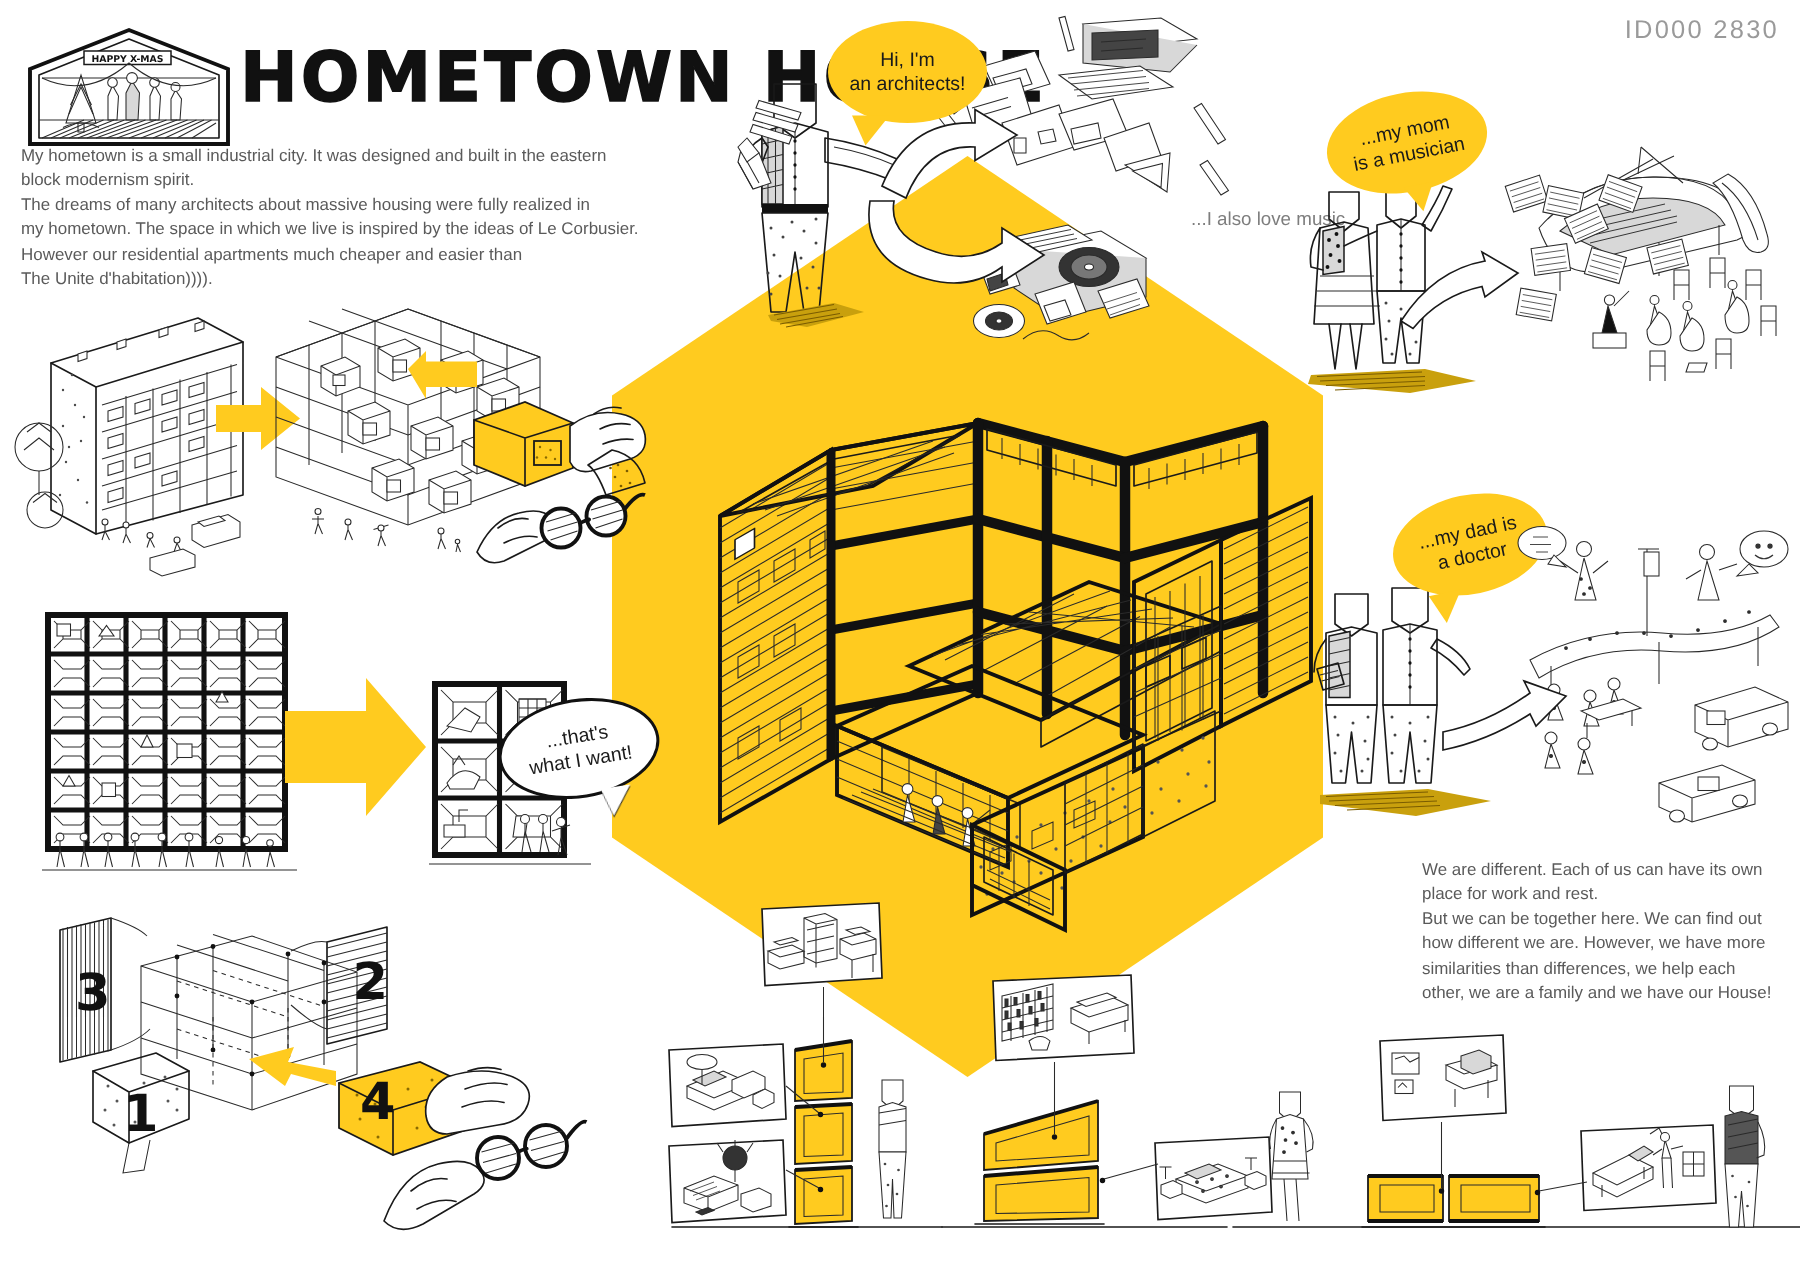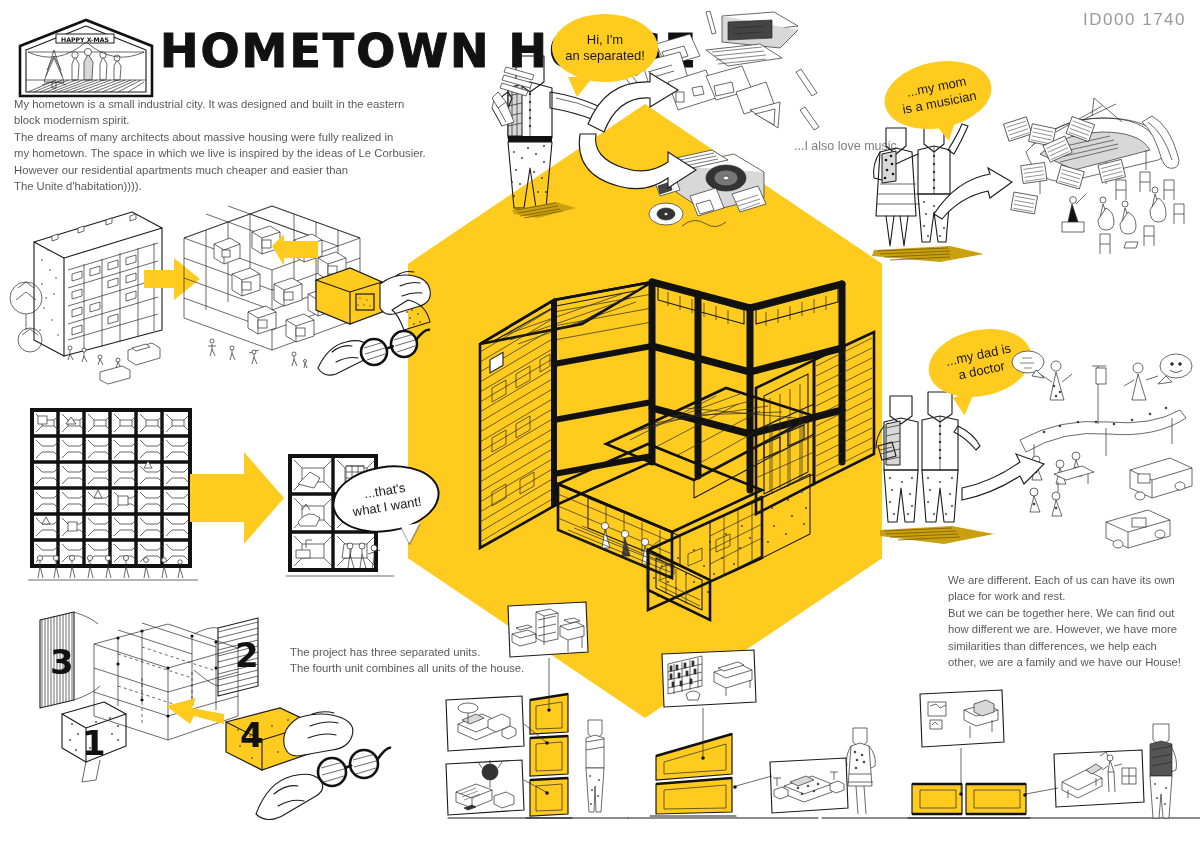--- a/index.html
+++ b/index.html
@@ -192,21 +192,21 @@
       </g>
 
       <g class="ink-thin">
         <path d="M12 36 q30 14 58 -10 q28 24 58 10"></path>
       </g>
     </svg>
   </div>
 
   <div class="abs" id="poster-title">HOMETOWN HOUSE</div>
 
-  <div class="abs" id="id-code">ID000  1740</div>
+  <div class="abs" id="id-code">ID000  2830</div>
 
   <div class="abs" id="intro-text">My hometown is a small industrial city. It was designed and built in the eastern
 block modernism spirit.
 The dreams of many architects about massive housing were fully realized in
 my hometown. The space in which we live is inspired by the ideas of Le Corbusier.
 However our residential apartments much cheaper and easier than
 The Unite d'habitation)))).</div>
 
   <div class="abs" style="left:12px; top:190px; width:170px; height:185px;">
     <svg width="170" height="185" viewBox="0 0 170 185">
@@ -671,21 +671,21 @@
   </div>
 
   <div class="abs" style="left:578px; top:128px; width:124px; height:78px;">
     <svg width="124" height="78" viewBox="0 0 124 78">
       <path class="paper" d="M2 6 q-6 40 38 52 q28 8 50 -8 l0 10 l28 -18 l-28 -18 l0 10 q-20 14 -44 6 q-32 -10 -28 -34 Z"></path>
     </svg>
   </div>
 
   <div class="abs bubble yellow" id="bubble-architect">
     <span class="bubble-text" style="white-space:pre-line">Hi, I'm
-an separated!</span>
+an architects!</span>
     <span class="tail"></span>
   </div>
 
   <div class="abs inline-label" id="label-music">...I also love music</div>
 
   <div class="abs" style="left:868px; top:120px; width:130px; height:160px;">
     <svg width="130" height="160" viewBox="0 0 130 160">
 
       <path class="ink" d="M18 8 l20 0 l0 18 l-10 8 l-10 -8 Z" fill="#fff"></path>
       <path class="ink" d="M12 32 l16 -4 l16 4 l4 64 l-40 0 Z" fill="#fff"></path>
@@ -1240,22 +1240,20 @@
 
       <path class="yflat" d="M198 108 L166 102 L170 92 L140 100 L164 118 L168 110 L198 118 Z"></path>
     </svg>
   </div>
 
   <div class="abs massing-num" id="num-3">3</div>
   <div class="abs massing-num" id="num-2">2</div>
   <div class="abs massing-num" id="num-1">1</div>
   <div class="abs massing-num" id="num-4">4</div>
 
-  <div class="abs body-copy" id="units-caption">The project has three separated units.
-The fourth unit combines all units of the house.</div>
 
   <div class="abs" style="left:252px; top:710px; width:140px; height:120px;">
     <svg width="140" height="120" viewBox="0 0 140 120">
       <g class="ink">
         <path d="M46 8 q24 -8 44 0 q14 6 10 18 q-4 12 -20 14 l-34 6 q-12 0 -14 -12 q-2 -16 14 -26 z" fill="#fff"></path>
         <path d="M60 4 q12 -4 22 -1 M58 16 q16 -6 28 -3 M56 28 q16 -6 28 -3"></path>
       </g>
       <g class="ink">
         <path d="M4 104 q12 -32 36 -38 q20 -5 28 4 q7 9 -4 16 l-34 20 q-16 8 -26 -2 z" fill="#fff"></path>
         <path d="M22 84 q12 -10 24 -8 M26 96 q14 -8 26 -5"></path>

